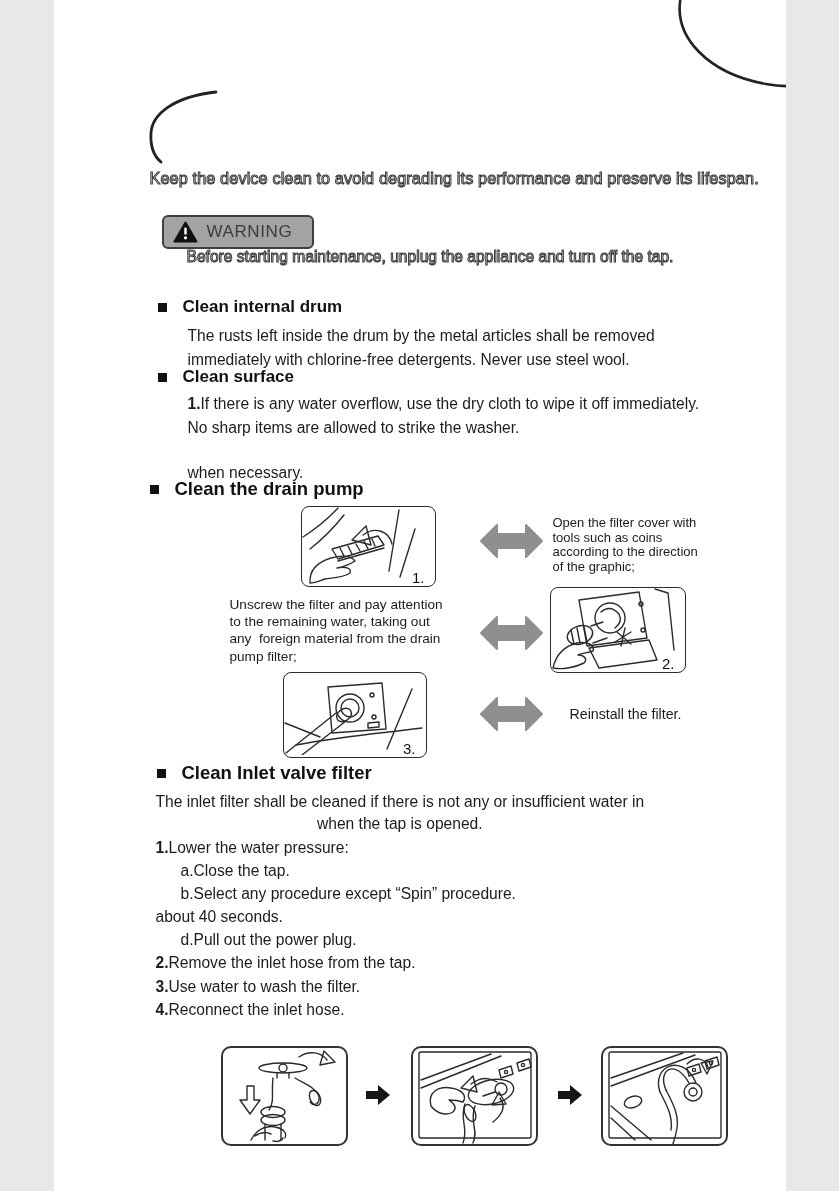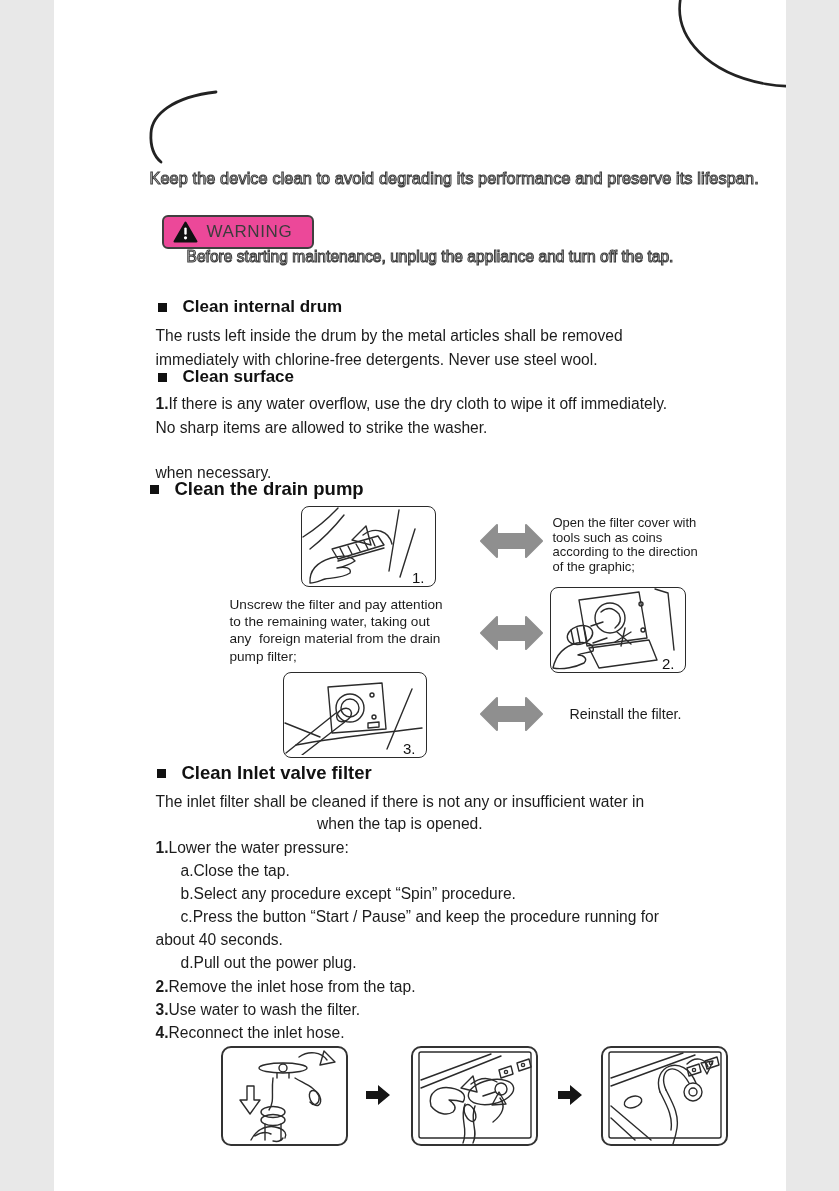--- a/index.html
+++ b/index.html
@@ -6,28 +6,28 @@
   .page{position:relative;width:732px;height:1191px;background:#ffffff;margin:0 auto;
         font-family:"Liberation Sans","DejaVu Sans",sans-serif;color:#1c1c1c;overflow:hidden;}
   .abs{position:absolute;}
   
   .outline-text{color:#6f6f6f;}
   @supports (-webkit-text-stroke: 1px #000){
     .outline-text{color:#fdfdfd;-webkit-text-stroke:1.05px #3d3d3d;}
   }
   .intro{left:96px;top:169px;width:710px;font-size:16.3px;letter-spacing:0.1px;}
   .warning-box{left:108px;top:215px;width:152px;height:34px;border:2px solid #3f3f3f;border-radius:6px;
-               display:flex;align-items:center;gap:9px;padding-left:9px;box-sizing:border-box;background:#ec4899;}
+               display:flex;align-items:center;gap:9px;padding-left:9px;box-sizing:border-box;background:#a3a3a3;}
   .warning-label{font-size:17px;color:#3c3c3c;letter-spacing:0.6px;}
   .warn-note{left:133px;top:248px;font-size:15.6px;}
   .h{display:flex;align-items:center;gap:16px;font-weight:bold;color:#111;}
   .h .sq{width:9px;height:9px;background:#111;flex:0 0 auto;}
   .h-sm{font-size:17px;}
   .h-lg{font-size:18.5px;}
-  .body-txt{font-size:15.6px;line-height:23.5px;}
+  .body-txt{font-size:15.6px;line-height:23.5px;margin-left:32px;}
   .ln{white-space:pre;}
   .b{font-weight:bold;}
   .step{white-space:pre;}
   .ind{padding-left:25px;}
   .figbox{border:1.6px solid #2b2b2b;border-radius:8px;background:#fff;box-sizing:border-box;}
   .figbox-b{border:2px solid #333;border-radius:10px;background:#fff;box-sizing:border-box;}
   .figlabel{position:absolute;right:10px;bottom:0px;font-size:15px;color:#111;}
   .small-cap{font-size:13px;line-height:14.7px;}
   .mid-cap{font-size:13.6px;line-height:17.2px;}
   .reinstall{font-size:14.2px;}
@@ -160,21 +160,20 @@
     <span>Clean Inlet valve filter</span>
   </div>
   <div class="abs inlet-intro" style="left:102px;top:791px;text-align:center;">
       <div class="ln">The inlet filter shall be cleaned if there is not any or insufficient water in</div>
       <div class="ln">when the tap is opened.</div>
     </div>
   <div class="abs inlet-steps" style="left:102px;top:836px;">
       <div class="step"><span class="b">1.</span><span>Lower the water pressure:</span></div>
       <div class="step ind"><span>a.Close the tap.</span></div>
       <div class="step ind"><span>b.Select any procedure except “Spin” procedure.</span></div>
-      <div class="step ind"><span>c.Press the button “Start / Pause” and keep the procedure running for</span></div>
       <div class="step"><span>about 40 seconds.</span></div>
       <div class="step ind"><span>d.Pull out the power plug.</span></div>
       <div class="step"><span class="b">2.</span><span>Remove the inlet hose from the tap.</span></div>
       <div class="step"><span class="b">3.</span><span>Use water to wash the filter.</span></div>
       <div class="step"><span class="b">4.</span><span>Reconnect the inlet hose.</span></div>
     </div>
 
   <div class="abs figbox-b" style="left:167px;top:1046px;width:127px;height:100px;">
     <svg class="lineart" width="123" height="96" viewBox="0 0 123 96">
       <ellipse cx="60" cy="20" rx="24" ry="5" fill="#fff"></ellipse>

